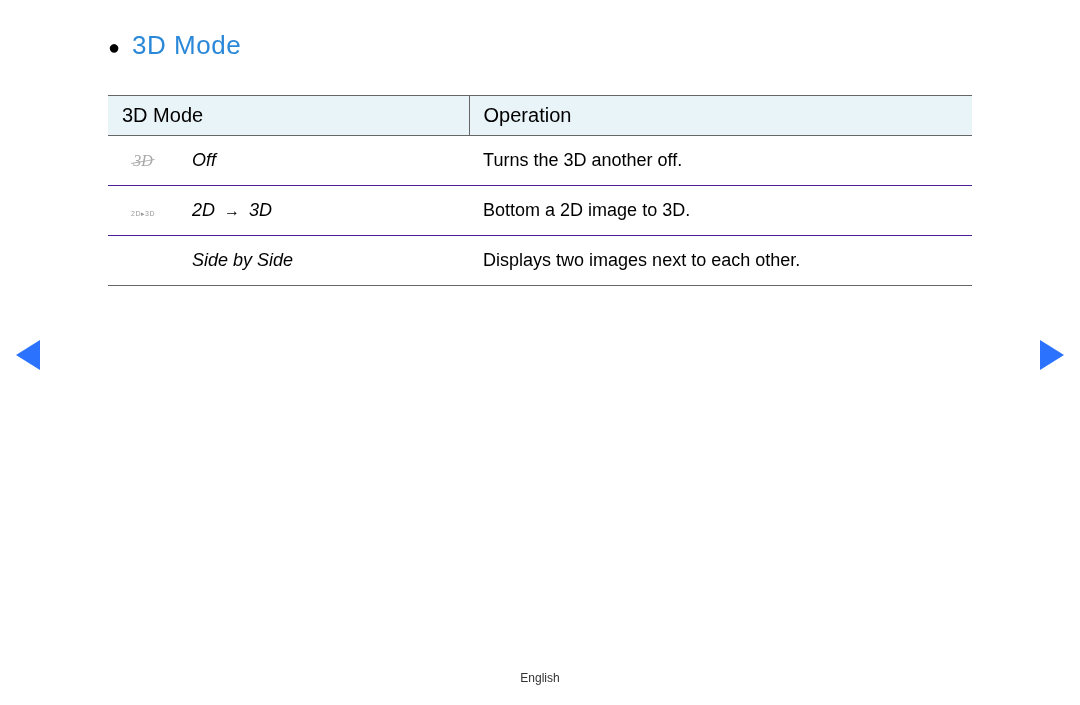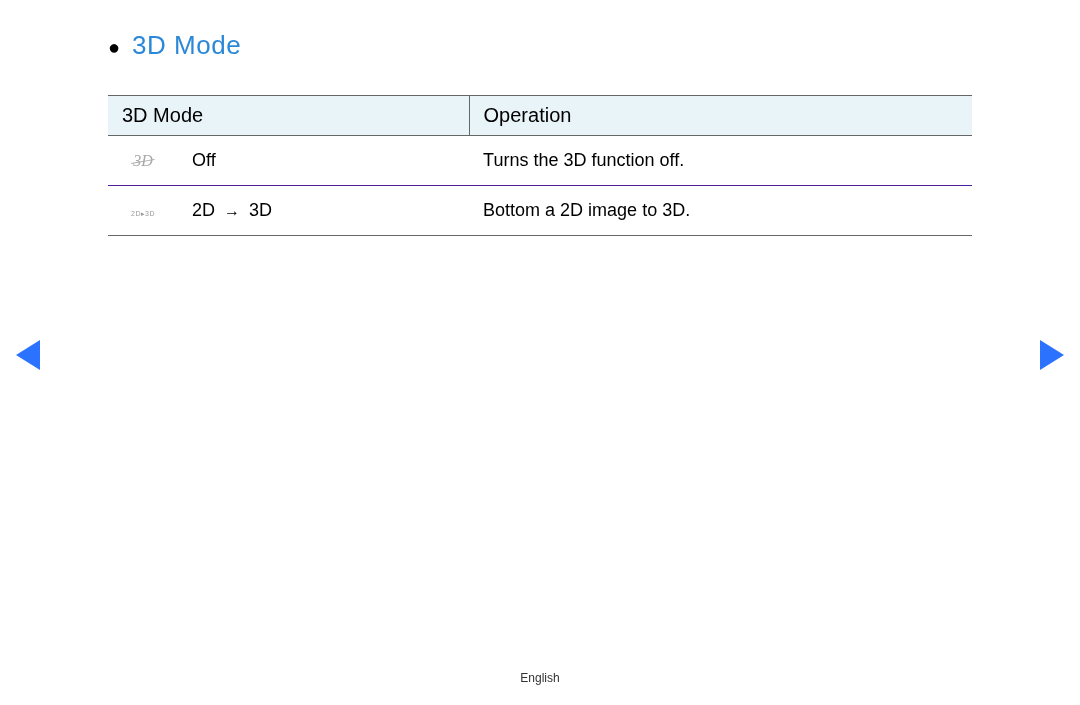--- a/index.html
+++ b/index.html
@@ -90,20 +90,21 @@
       border-bottom: none;
     }
     .icon-cell {
       width: 70px;
       text-align: center;
       padding-left: 14px;
       padding-right: 6px;
     }
     .mode-label-cell {
       padding-left: 4px;
+      font-style: italic;
     }
     .icon-3d-off {
       font-family: serif;
       font-size: 16px;
       font-style: italic;
       color: #aaa;
       position: relative;
       display: inline-block;
     }
     .icon-3d-off::after {
@@ -191,36 +192,41 @@
           <th class="col-mode" colspan="2">3D Mode</th>
           <th>Operation</th>
         </tr>
       </thead>
       <tbody>
         <tr>
           <td class="icon-cell">
             <span class="icon-3d-off">3D</span>
           </td>
           <td class="mode-label-cell placeholder-char">Off</td>
-          <td class="placeholder-char">Turns the 3D function off.</td>
+          <td class="placeholder-char">Turns the 3D another off.</td>
         </tr>
         <tr>
           <td class="icon-cell">
             <span class="icon-2d3d">2D▸3D</span>
           </td>
           <td class="mode-label-cell">
             <span class="placeholder-char">2D</span>
             <span class="arrow-sep">→</span>
             <span class="placeholder-char">3D</span>
           </td>
           <td>
             <span class="placeholder-char">Bottom a 2D image to 3D.</span>
             &nbsp;&nbsp;&nbsp;&nbsp;&nbsp;&nbsp;&nbsp;&nbsp;&nbsp;&nbsp;&nbsp;&nbsp;&nbsp;&nbsp;&nbsp;&nbsp;&nbsp;&nbsp;&nbsp;&nbsp;&nbsp;&nbsp;&nbsp;&nbsp;&nbsp;&nbsp;&nbsp;&nbsp;
             <span class="placeholder-char"></span>
           </td>
+        </tr>
+        <tr>
+          <td class="icon-cell"></td>
+          <td class="mode-label-cell placeholder-char">Side by Side</td>
+          <td class="placeholder-char">Displays two images next to each other.</td>
         </tr>
       </tbody>
     </table>
 
   </div>
 
   <div class="nav-arrow left">
     <svg viewBox="0 0 24 30">
       <polygon points="24,0 24,30 0,15" fill="#2b72ff"></polygon>
     </svg>

